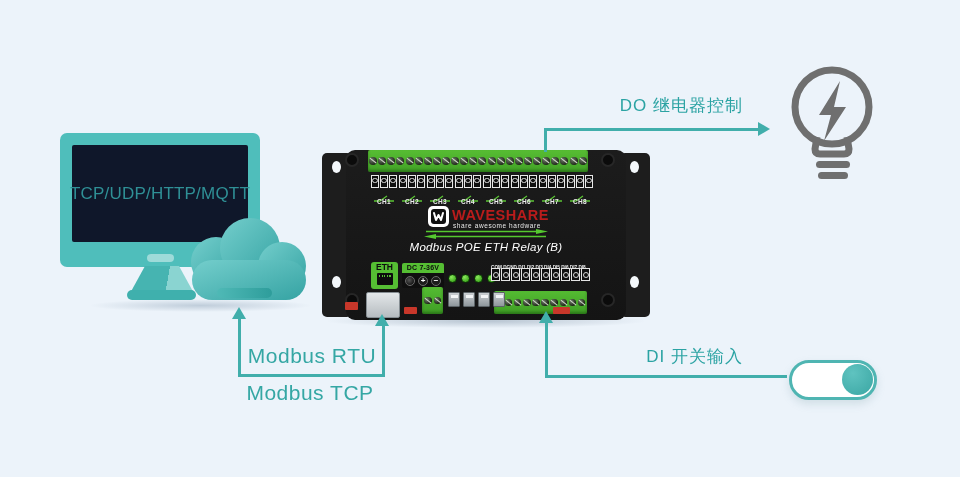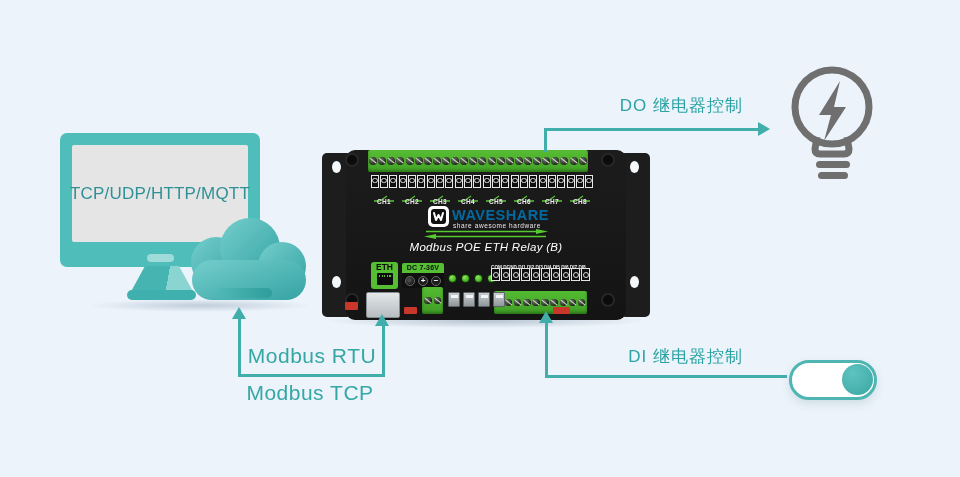--- a/index.html
+++ b/index.html
@@ -2,21 +2,21 @@
 <html><head>
 <meta charset="utf-8">
 <style>
   html,body{margin:0;padding:0;}
   body{font-family:"Liberation Sans",sans-serif;}
   .stage{position:relative;width:960px;height:477px;background:#ECF3FA;overflow:hidden;}
   .abs{position:absolute;}
 
   
   .monitor-frame{left:60px;top:133px;width:200px;height:134px;background:#4FBEBB;border-radius:7px;}
-  .monitor-screen{position:absolute;left:12px;top:12px;width:176px;height:97px;background:#e5e5e5;border-radius:2px;
+  .monitor-screen{position:absolute;left:12px;top:12px;width:176px;height:97px;background:#0f172a;border-radius:2px;
     display:flex;align-items:center;justify-content:center;}
   .screen-text{color:#2F9096;font-size:17px;letter-spacing:.2px;}
   .monitor-notch{position:absolute;left:87px;top:121px;width:27px;height:8px;border-radius:4px;background:rgba(255,255,255,.45);}
   .monitor-stand{left:128px;top:266px;width:68px;height:26px;
     clip-path:polygon(25% 0,75% 0,96% 100%,4% 100%);
     background:linear-gradient(100deg,#46B4B1 58%,#8AD4D1 58%);}
   .monitor-base{left:127px;top:290px;width:69px;height:10px;border-radius:5px;background:#3FB0AD;}
   .monitor-shadow{left:88px;top:299px;width:225px;height:13px;
     background:radial-gradient(ellipse at center,rgba(125,148,170,.40),rgba(125,148,170,0) 70%);}
 
@@ -62,21 +62,21 @@
   .ch-row{left:49px;top:25px;width:222px;display:flex;justify-content:space-between;}
   .ch-group{width:26px;display:flex;flex-direction:column;align-items:center;}
   .boxes{display:flex;gap:1.5px;}
   .cbox{width:5.5px;height:9px;border:1px solid #e8e8e8;background:#101010;display:flex;justify-content:center;align-items:flex-start;padding-top:1.5px;}
   .cdot{width:3.5px;height:3.5px;border:1px solid #dcdcdc;border-radius:50%;}
   .relay-sym{height:8px;margin-top:1px;}
   .ch-label{color:#eee;font-size:6.5px;font-weight:bold;margin-top:1px;letter-spacing:.3px;}
 
   .logo-badge{left:106px;top:56px;width:21px;height:21px;background:#fff;border-radius:5px;display:flex;align-items:center;justify-content:center;}
   .logo-badge-inner{width:15px;height:15px;background:#111;border-radius:3px;display:flex;align-items:center;justify-content:center;}
-  .brand{left:130px;top:57px;font-size:14.5px;font-weight:bold;color:#0369a1;letter-spacing:.5px;}
+  .brand{left:130px;top:57px;font-size:14.5px;font-weight:bold;color:#b91c1c;letter-spacing:.5px;}
   .tagline{left:131px;top:72px;font-size:6.5px;color:#e9e9e9;letter-spacing:.6px;}
   .garrows{left:100px;top:79px;}
   .model{left:60px;top:90px;width:208px;text-align:center;color:#fff;font-size:11.5px;font-weight:normal;font-style:italic;
     letter-spacing:.3px;line-height:14px;}
 
   .eth-block{left:49px;top:112px;width:27px;height:27px;background:#55BE33;border-radius:3px;text-align:center;}
   .eth-label{font-size:8.5px;font-weight:bold;color:#0e0e0e;line-height:11px;}
   .rj45-icon{margin:0 auto;width:16px;height:12px;background:#0d0d0d;border-radius:1px;position:relative;}
   .rj45-icon::before{content:'';position:absolute;top:1.5px;left:2px;right:2px;height:2.5px;
     background:repeating-linear-gradient(90deg,#55BE33 0 1.2px,transparent 1.2px 2.6px);}
@@ -430,21 +430,21 @@
     <circle cx="47" cy="50" r="37" fill="none" stroke="#6F6F6F" stroke-width="7"></circle>
     <path d="M32 80 L30 92 Q30 97 35 97 L59 97 Q64 97 64 92 L62 80" fill="none" stroke="#6F6F6F" stroke-width="7" stroke-linejoin="round"></path>
     <path d="M55 24 L34 58 L46 58 L39 84 L61 50 L49 50 Z" fill="#6F6F6F"></path>
     <rect x="31" y="104" width="34" height="7" rx="3.5" fill="#6F6F6F"></rect>
     <rect x="33" y="115" width="30" height="7" rx="3.5" fill="#6F6F6F"></rect>
   </svg>
 
   <div class="abs ah-up" style="left:539px;top:311px;"></div>
   <div class="abs tline" style="left:545px;top:322px;width:3px;height:55px;"></div>
   <div class="abs tline" style="left:545px;top:375px;width:242px;height:3px;"></div>
-  <div class="abs cjk-label" style="left:601px;top:345px;width:142px;">DI 继电器控制</div>
+  <div class="abs cjk-label" style="left:601px;top:345px;width:142px;">DI 开关输入</div>
 
   <div class="abs toggle">
     <div class="knob"></div>
   </div>
 
   <div class="abs ah-up" style="left:232px;top:307px;"></div>
   <div class="abs tline" style="left:238px;top:318px;width:3px;height:59px;"></div>
   <div class="abs tline" style="left:238px;top:374px;width:147px;height:3px;"></div>
   <div class="abs tline" style="left:382px;top:325px;width:3px;height:52px;"></div>
   <div class="abs ah-up" style="left:375px;top:314px;"></div>

